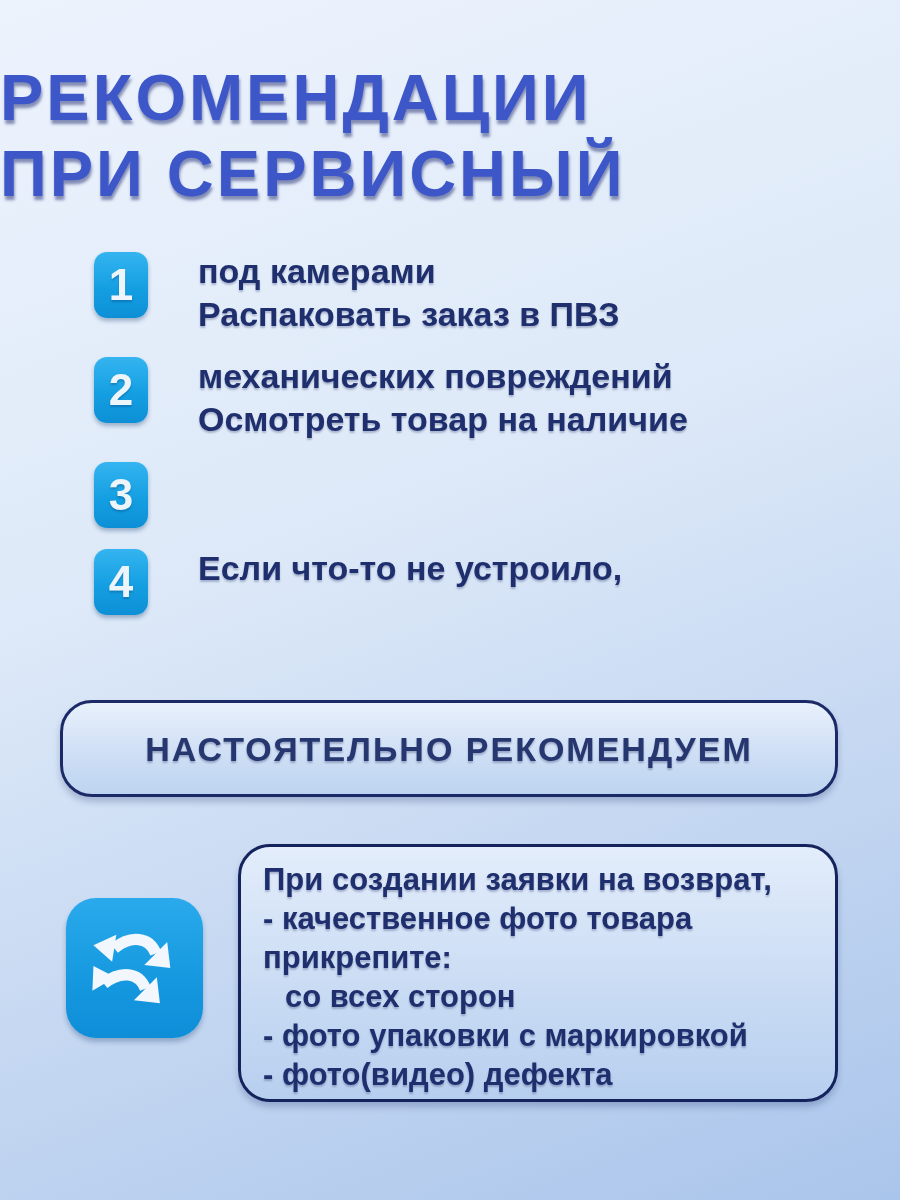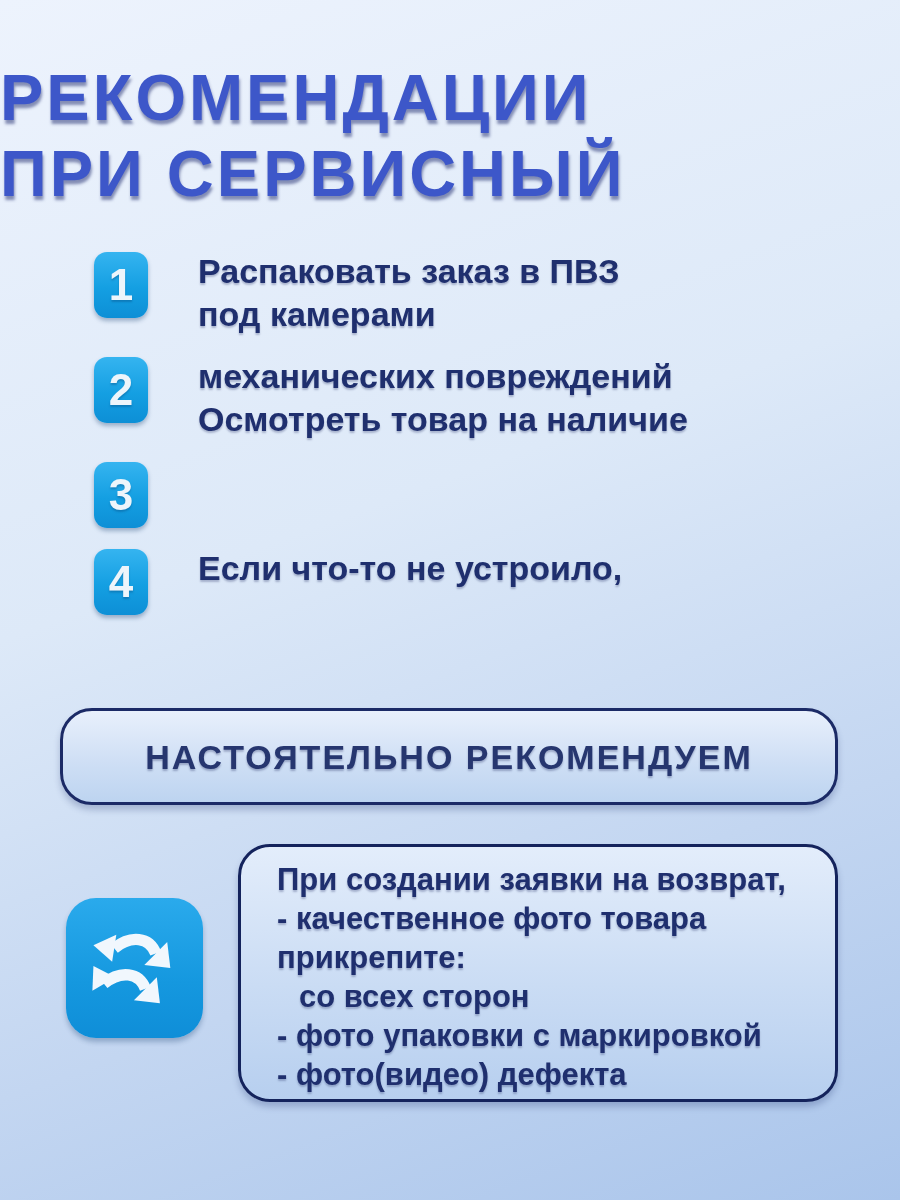--- a/index.html
+++ b/index.html
@@ -21,27 +21,27 @@
         text-shadow:0 2px 2px rgba(10,70,120,.35);}
   .step-text{font-size:34px;line-height:43px;font-weight:700;color:#1f2f6e;
         text-shadow:0 2px 2px rgba(22,34,90,.28);}
 
   .banner{position:absolute;top:700px;left:60px;width:778px;height:97px;box-sizing:border-box;
         border:3px solid #1b2a66;border-radius:32px;
         background:linear-gradient(180deg,#e8f0fc 0%,#cfdff5 55%,#bdd4f0 100%);
         box-shadow:0 5px 6px rgba(30,50,110,.25);
         display:flex;flex-direction:column;align-items:center;justify-content:center;
         font-size:34px;line-height:42px;font-weight:800;letter-spacing:2px;color:#26366f;
-        text-shadow:0 2px 2px rgba(22,34,90,.3);white-space:nowrap;margin-top:8px;}
+        text-shadow:0 2px 2px rgba(22,34,90,.3);white-space:nowrap;}
 
   .return-box{position:absolute;top:844px;left:238px;width:600px;height:258px;box-sizing:border-box;
         border:3px solid #14235c;border-radius:32px;
         background:linear-gradient(180deg,#e3edfb 0%,#cadcf4 55%,#b7cfef 100%);
         box-shadow:0 5px 6px rgba(30,50,110,.25);
-        padding:13px 10px 0 36px;}
+        padding:13px 10px 0 22px;}
   .return-line{font-size:31px;line-height:39px;font-weight:700;color:#1f2f6e;
         text-shadow:0 2px 2px rgba(22,34,90,.28);}
   .return-line.indent{padding-left:22px;}
 
   .return-icon-tile{position:absolute;top:898px;left:66px;width:137px;height:140px;
         border-radius:30px;
         background:linear-gradient(180deg,#2aaaec 0%,#1598df 60%,#0f8ed8 100%);
         box-shadow:0 4px 5px rgba(20,60,110,.3);
         display:flex;align-items:center;justify-content:center;}
 </style>
@@ -53,22 +53,22 @@
   <div class="title">
     <div>РЕКОМЕНДАЦИИ</div>
     <div>ПРИ СЕРВИСНЫЙ</div>
   </div>
 
   <div class="steps">
 
     <div class="step">
       <div class="step-badge">1</div>
       <div class="step-text">
+        <div>под камерами</div>
         <div>Распаковать заказ в ПВЗ</div>
-        <div>под камерами</div>
       </div>
     </div>
 
     <div class="step">
       <div class="step-badge">2</div>
       <div class="step-text">
         <div>механических повреждений</div>
         <div>Осмотреть товар на наличие</div>
       </div>
     </div>

